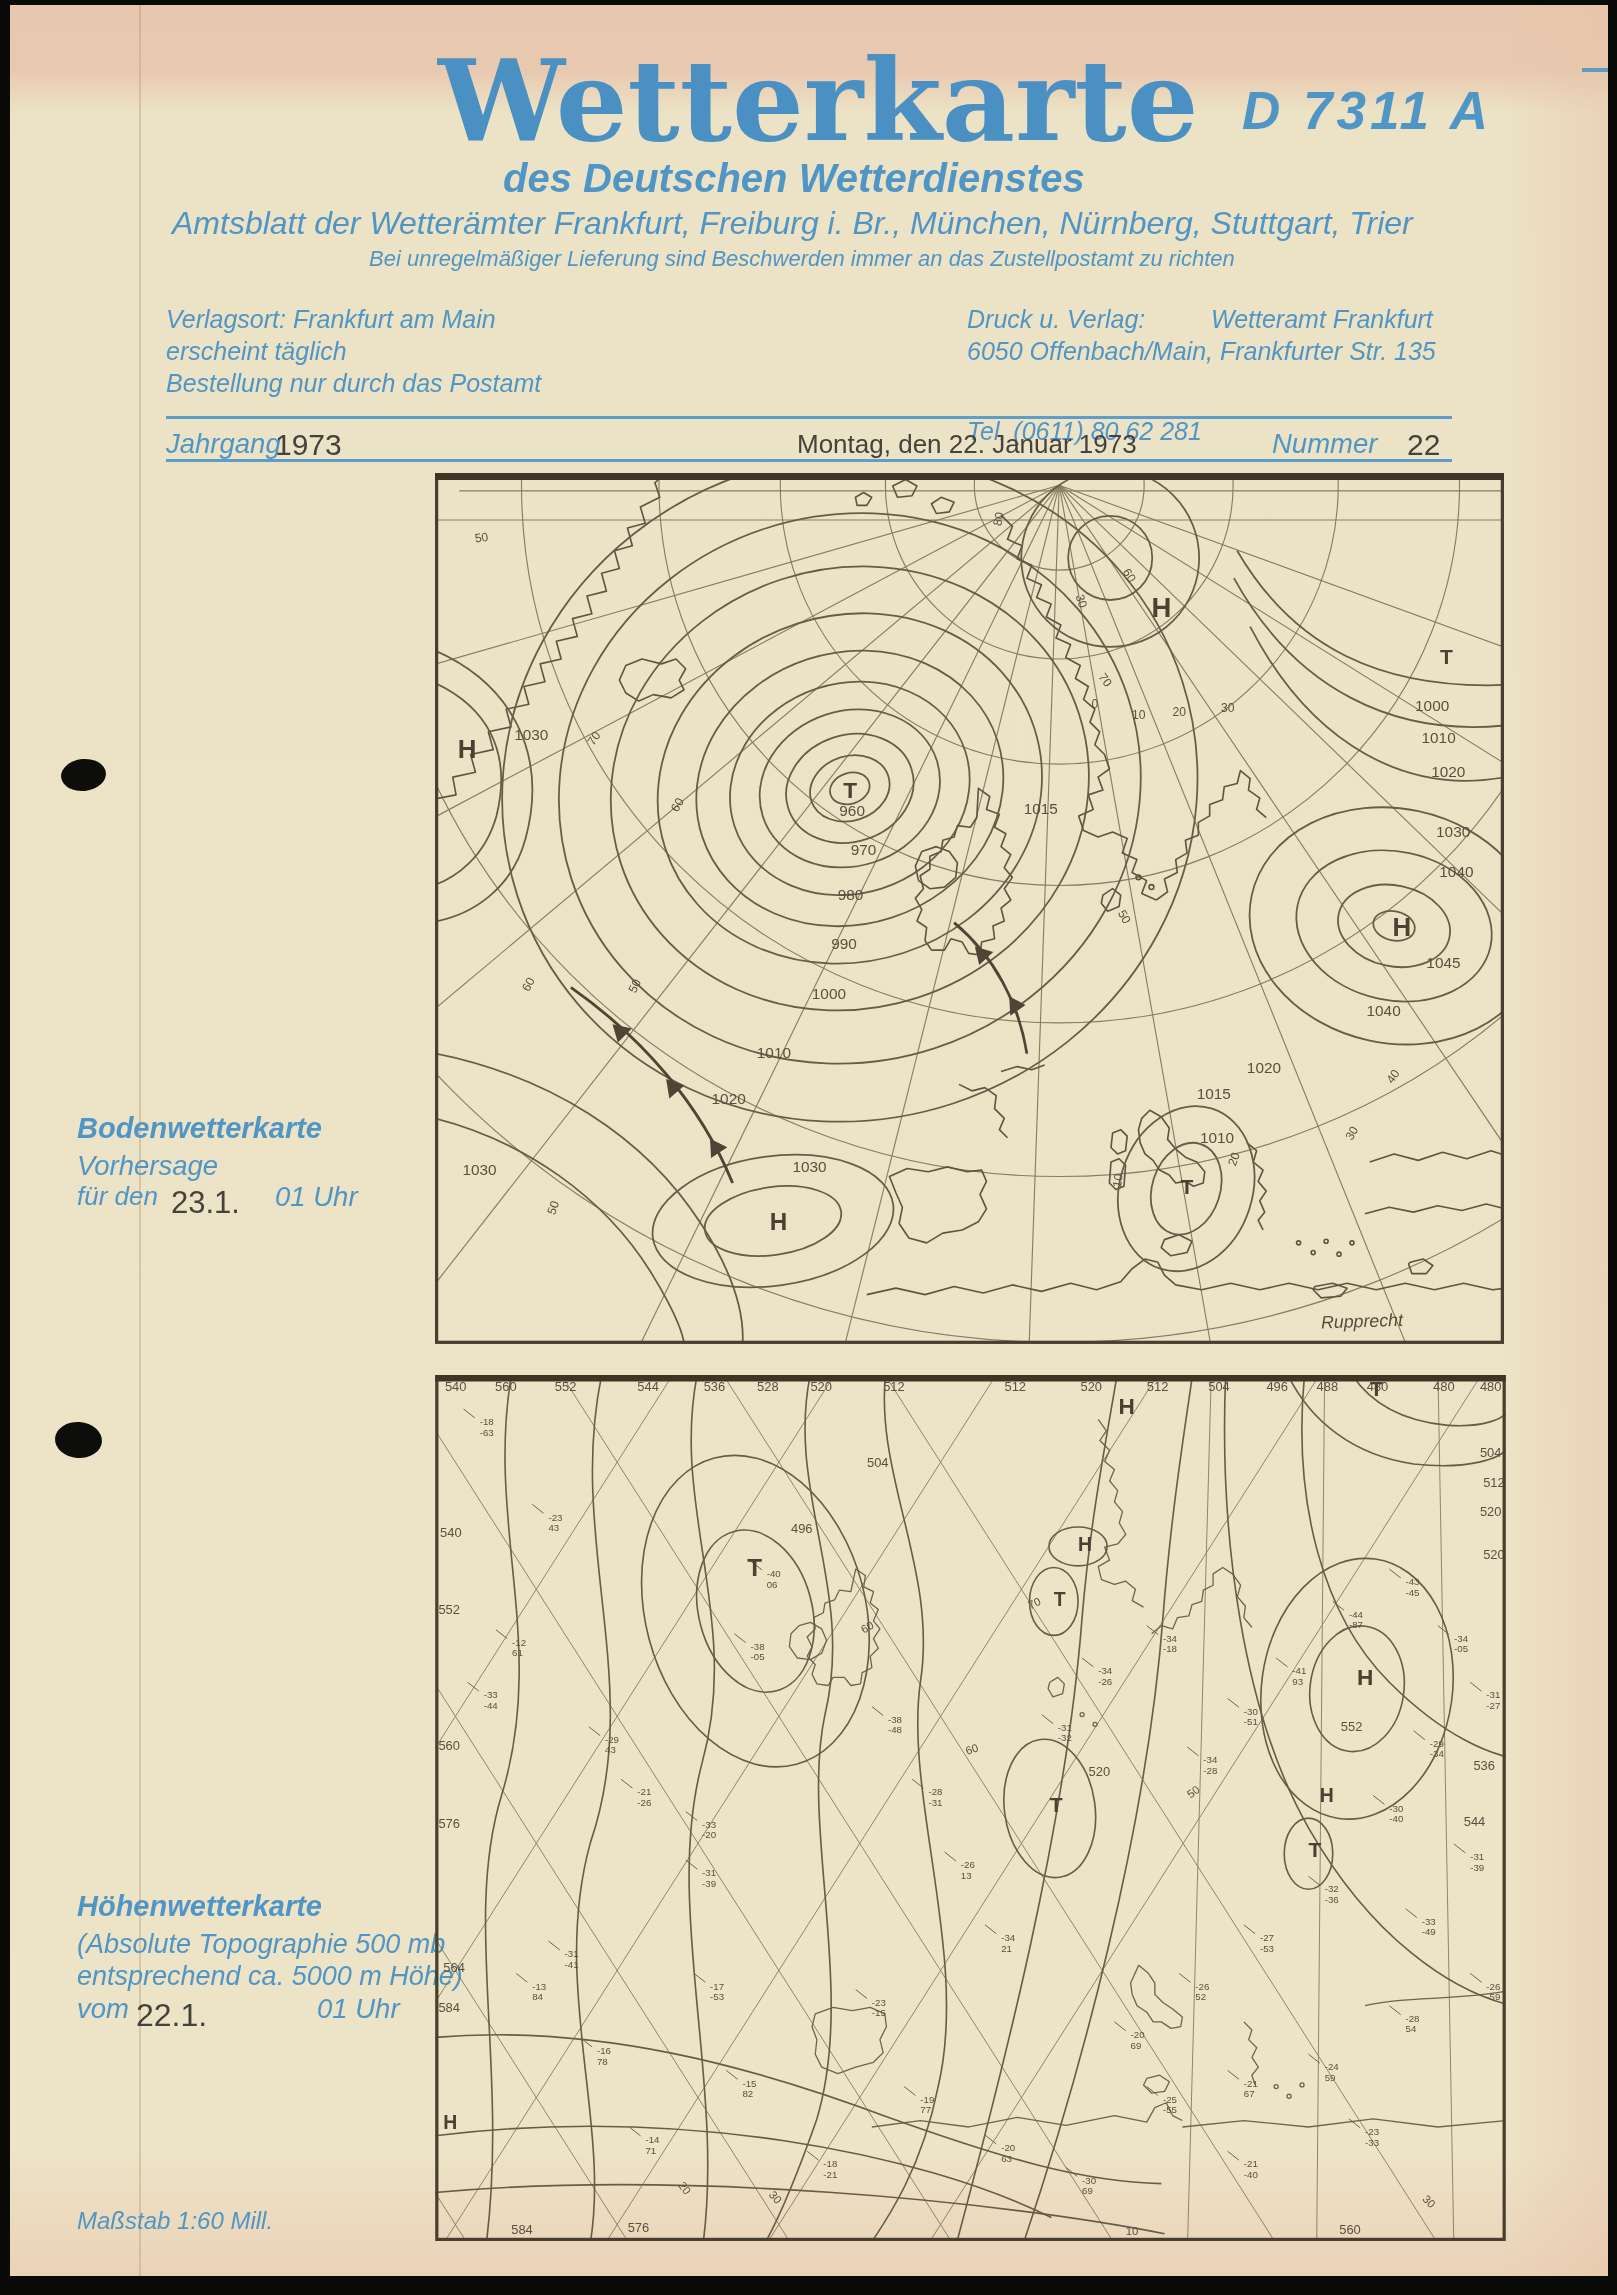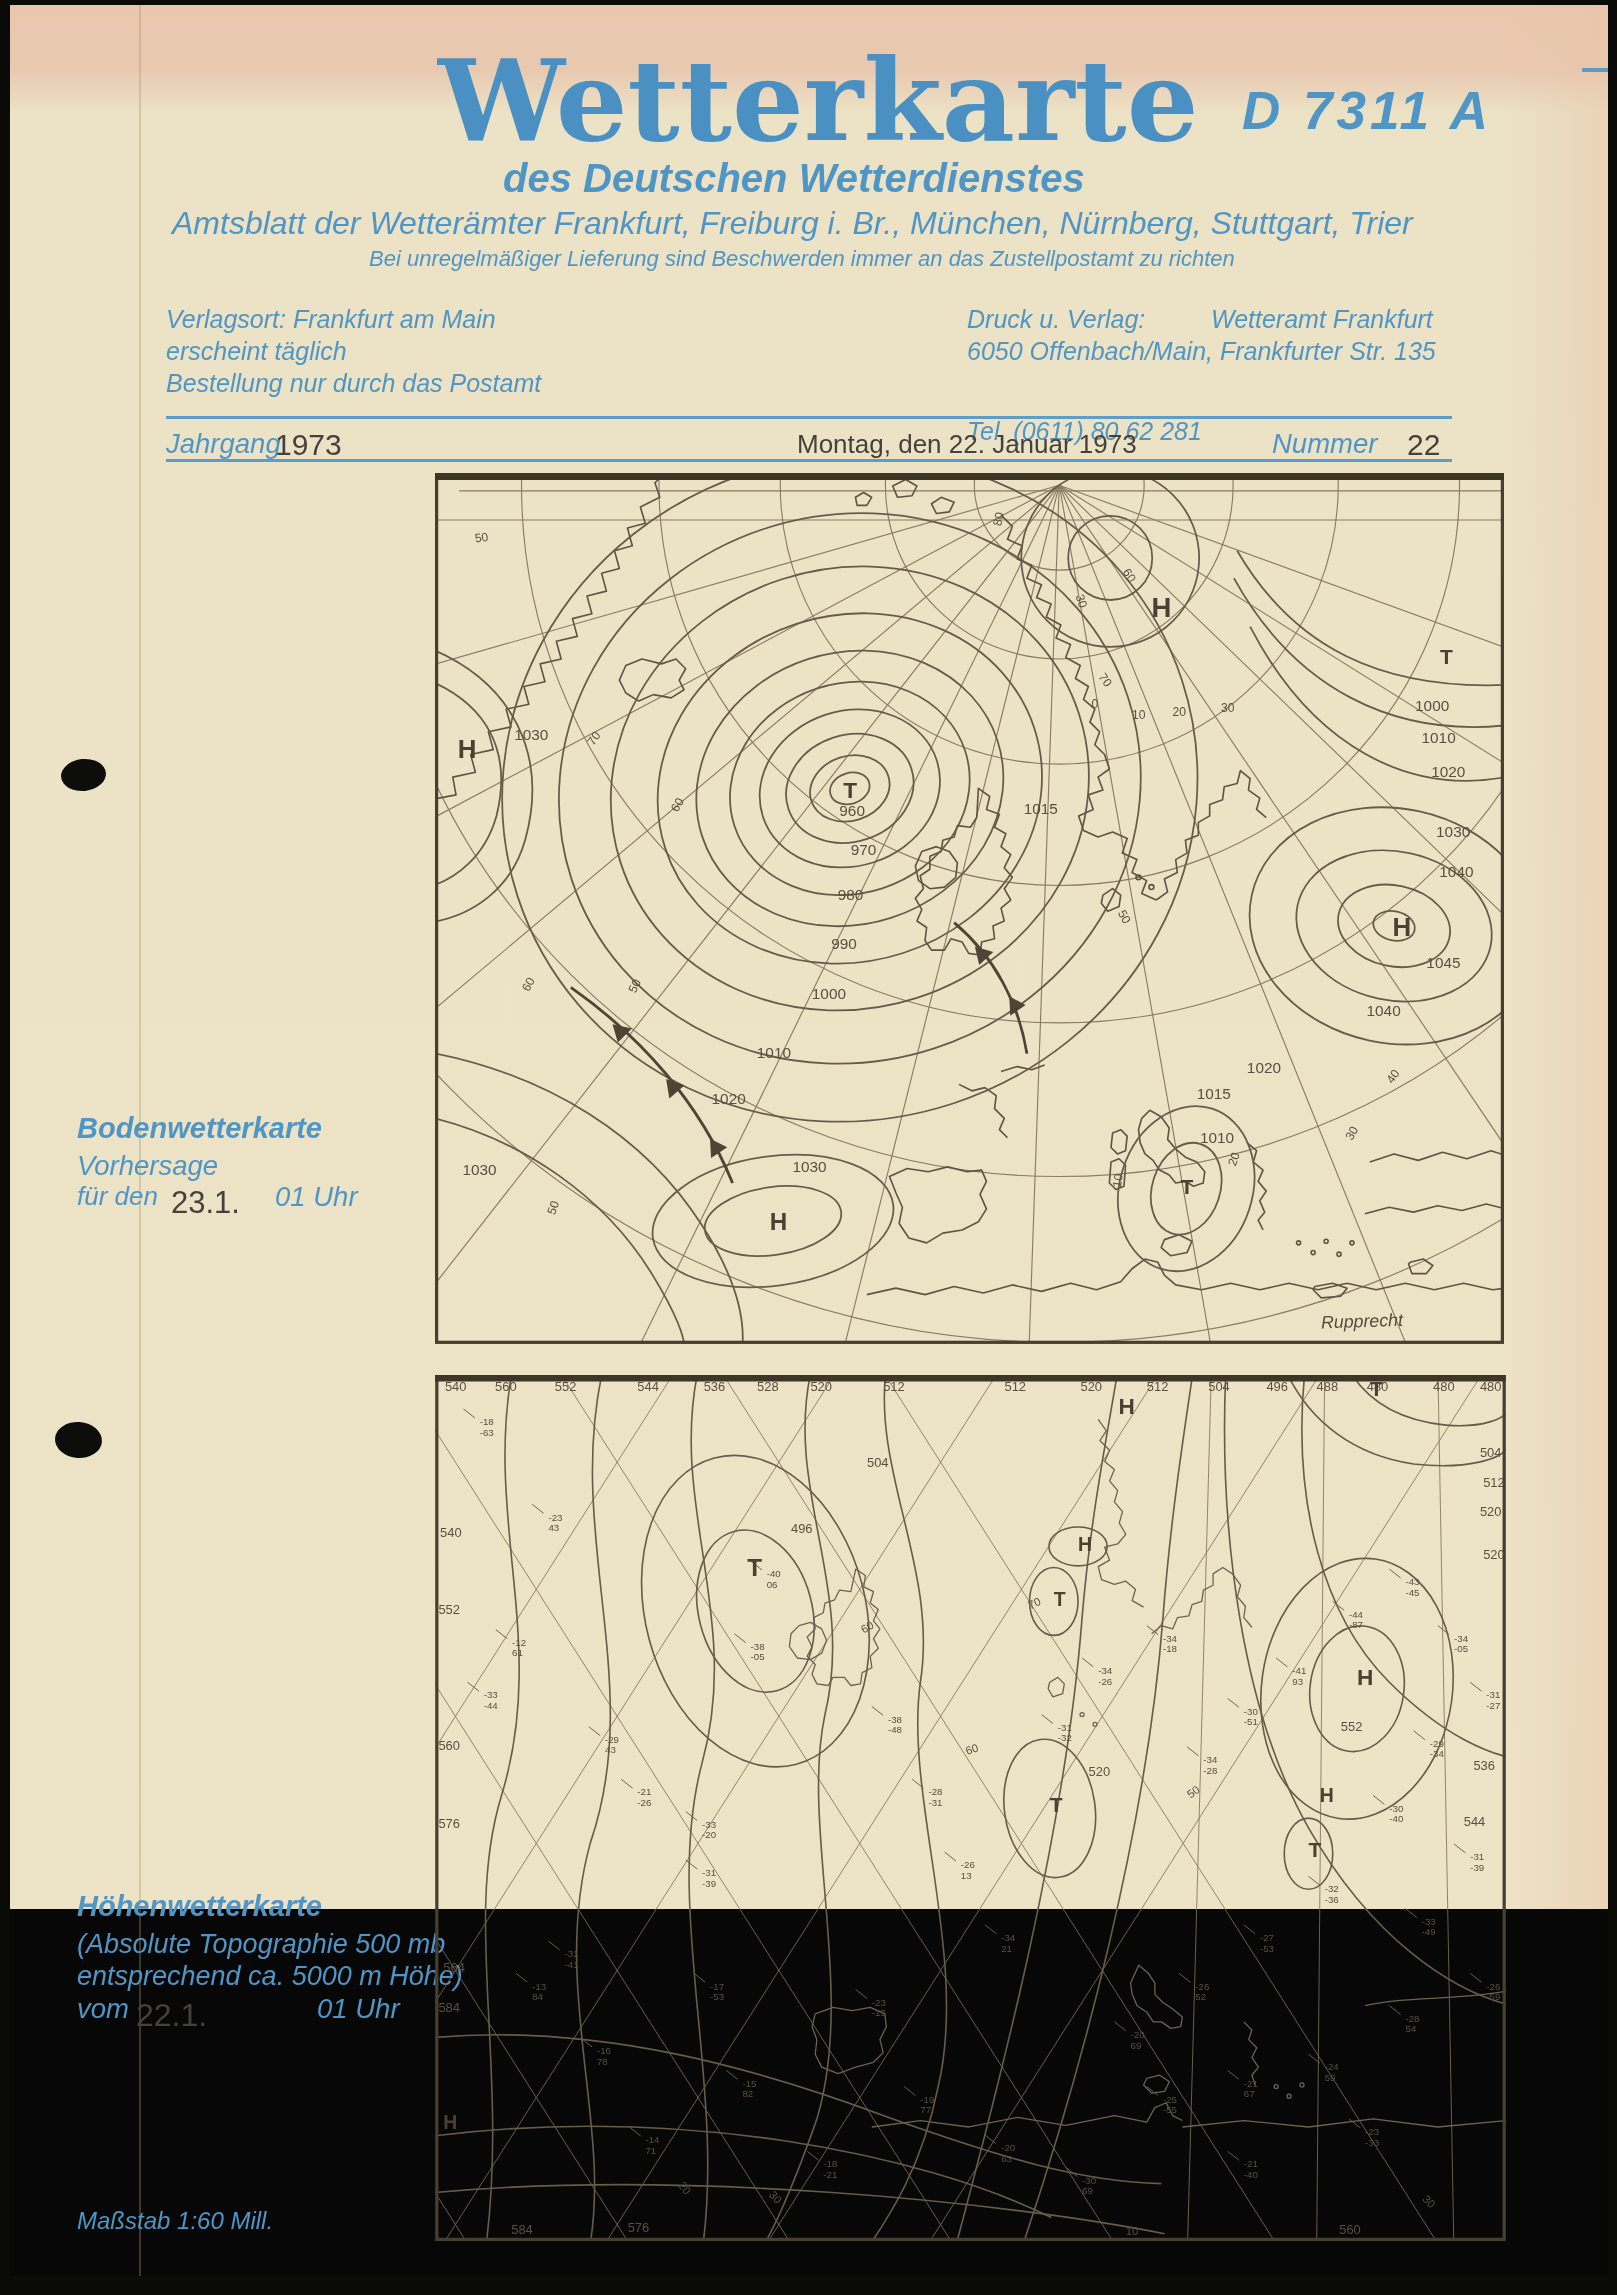--- a/index.html
+++ b/index.html
@@ -1,18 +1,18 @@
 <!DOCTYPE html>
 <html style="font-size:13px"><head>
 <meta charset="utf-8">
 <style>
   html,body{margin:0;padding:0;background:#070707;}
   #stage{position:relative;width:1618px;height:2295px;background:#070707;overflow:hidden;
          font-family:"Liberation Sans",sans-serif;}
-  #paper{position:absolute;left:0;top:0;width:1618px;height:1909px;
+  #paper{position:absolute;left:0;top:0;width:1618px;height:2295px;
          background:linear-gradient(180deg,#e8c7ad 0,#e8c9b0 70px,#ece2c5 113px,#ede3c6 2152px,#ebd6bb 2249px,#eacfb3 100%);}
   #paper .pinkright{position:absolute;right:0;top:0;width:113px;height:100%;
          background:linear-gradient(90deg,rgba(232,198,170,0) 0,rgba(231,196,168,.55) 100%);}
   .edge{position:absolute;background:#0a0a08;}
   .crease{position:absolute;left:139px;top:0;width:1.6px;height:2276px;background:rgba(170,150,110,.35);}
   .abs{position:absolute;white-space:nowrap;line-height:1.05;}
   .blue{color:#4f96c6;font-style:italic;}
   .dark{color:#45413c;}
   .title{font-family:"DejaVu Serif",serif;font-weight:bold;color:#4a90c2;}
   .rule{position:absolute;height:3.2px;background:#4f96c6;opacity:.9;}

